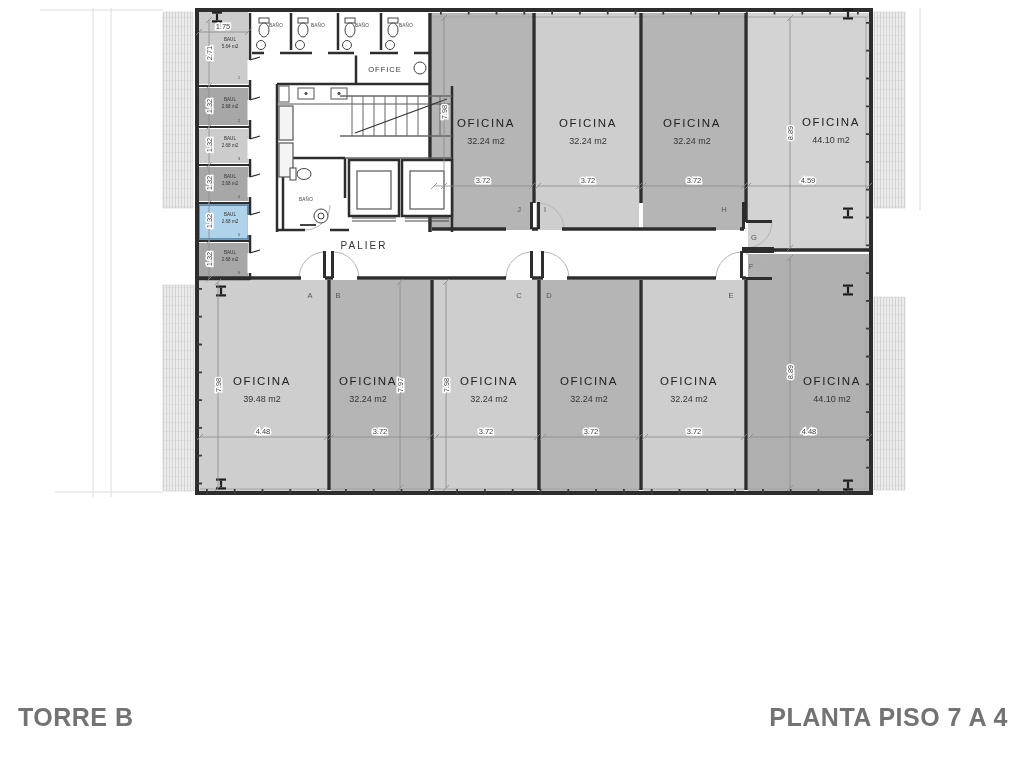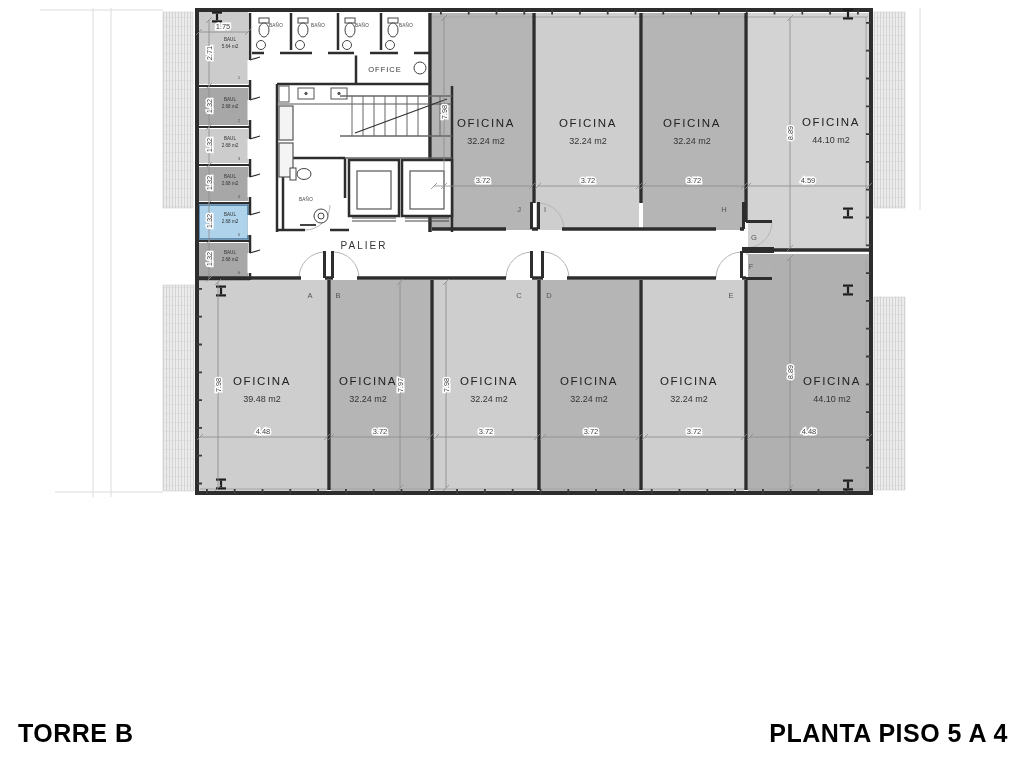--- a/index.html
+++ b/index.html
@@ -1,19 +1,19 @@
 <!DOCTYPE html>
 <html><head>
 <meta charset="utf-8">
 <style>
   html,body{margin:0;padding:0;background:#ffffff;}
   .page{position:relative;width:1024px;height:768px;background:#ffffff;overflow:hidden;
         font-family:"Liberation Sans", sans-serif;}
   .plan-svg{position:absolute;left:0;top:0;}
-  .title{position:absolute;top:719px;font-size:25px;font-weight:700;color:#000000;letter-spacing:0.5px;}
+  .title{position:absolute;top:703px;font-size:25px;font-weight:700;color:#737373;letter-spacing:0.5px;}
   .title-left{left:18px;}
   .title-right{right:16px;text-align:right;}
   svg text{font-family:"Liberation Sans", sans-serif;}
   .room-label{font-size:11.5px;letter-spacing:1.6px;fill:#222;}
   .area-label{font-size:9px;fill:#333;}
   .dim-label{font-size:7.5px;fill:#444;paint-order:stroke;stroke:#fff;stroke-width:3px;}
   .door-letter{font-size:7.5px;fill:#555;}
   .tiny-label{font-size:4.6px;fill:#333;}
   .tiny-num{font-size:4.4px;fill:#555;}
   .bano-label{font-size:4.6px;fill:#444;letter-spacing:0.3px;}
@@ -390,15 +390,15 @@
     <text class="tiny-label" x="230" y="216">BAUL</text>
     <text class="tiny-label" x="230" y="223">2.68 m2</text>
     <text class="tiny-num" x="239" y="236">5</text>
     <text class="tiny-label" x="230" y="254">BAUL</text>
     <text class="tiny-label" x="230" y="261">2.68 m2</text>
     <text class="tiny-num" x="239" y="274">6</text>
   </g>
 </svg>
 
 <div class="title title-left">TORRE B</div>
-<div class="title title-right">PLANTA PISO 5 A 4</div>
+<div class="title title-right">PLANTA PISO 7 A 4</div>
 
 </div>
 
 </body></html>

